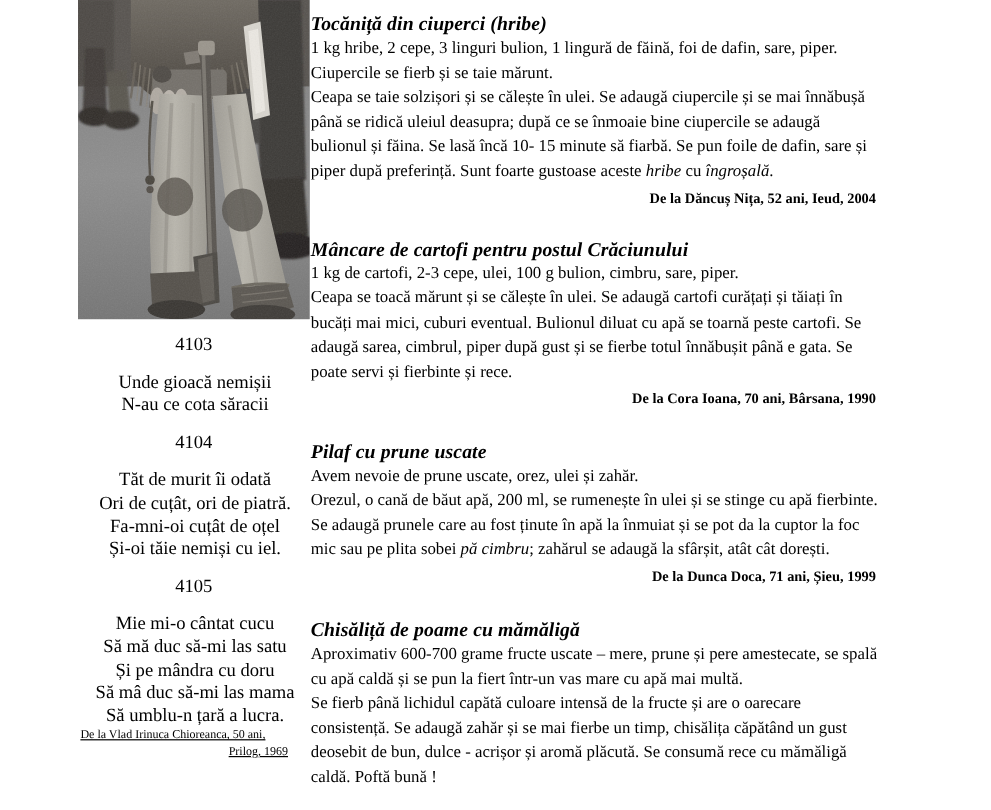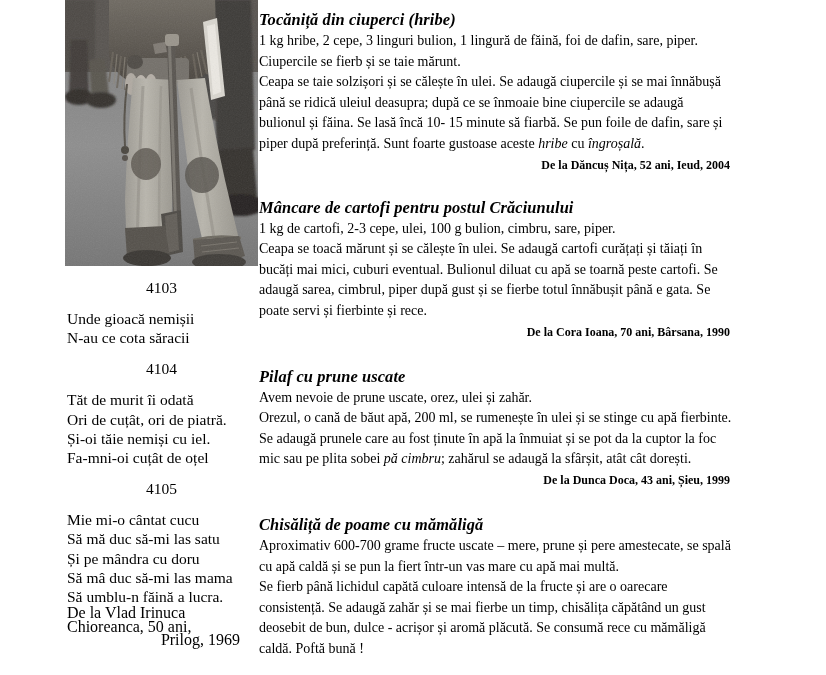--- a/index.html
+++ b/index.html
@@ -49,31 +49,32 @@
     text-align: center;
     font-size: 15.5px;
     line-height: 19px;
     margin-top: 12px;
     margin-bottom: 12px;
   }
 
   .verse {
     font-size: 15.5px;
     line-height: 19.2px;
-    text-align: left;
+    text-align: center;
     padding-left: 2px;
   }
   .verse .line {
     white-space: nowrap;
   }
 
   .left-attrib {
-    font-size: 16px;
+    font-size: 10px;
     line-height: 13.5px;
     padding-left: 2px;
+    text-decoration: underline;
   }
   .left-attrib .l2 {
     text-align: right;
     padding-right: 18px;
   }
 
   
   .right-col {
     position: absolute;
     left: 259px;
@@ -270,31 +271,31 @@
     <div class="song-number">4103</div>
     <div class="verse">
       <div class="line">Unde gioacă nemișii</div>
       <div class="line">N-au ce cota săracii</div>
     </div>
 
     <div class="song-number">4104</div>
     <div class="verse">
       <div class="line">Tăt de murit îi odată</div>
       <div class="line">Ori de cuțât, ori de piatră.</div>
+      <div class="line">Fa-mni-oi cuțât de oțel</div>
       <div class="line">Și-oi tăie nemiși cu iel.</div>
-      <div class="line">Fa-mni-oi cuțât de oțel</div>
     </div>
 
     <div class="song-number">4105</div>
     <div class="verse">
       <div class="line">Mie mi-o cântat cucu</div>
       <div class="line">Să mă duc să-mi las satu</div>
       <div class="line">Și pe mândra cu doru</div>
       <div class="line">Să mâ duc să-mi las mama</div>
-      <div class="line">Să umblu-n făină a lucra.</div>
+      <div class="line">Să umblu-n țară a lucra.</div>
     </div>
 
     <div class="left-attrib">
       <div class="l1">De la Vlad Irinuca Chioreanca, 50 ani,</div>
       <div class="l2">Prilog, 1969</div>
     </div>
   </div>
 
   <div class="right-col">
 
@@ -313,21 +314,21 @@
       <p class="recipe-para">Ceapa se toacă mărunt și se călește în ulei. Se adaugă cartofi curățați și tăiați în bucăți mai mici, cuburi eventual. Bulionul diluat cu apă se toarnă peste cartofi. Se adaugă sarea, cimbrul, piper după gust și se fierbe totul înnăbușit până e gata. Se poate servi și fierbinte și rece.</p>
       <div class="recipe-attrib">De la Cora Ioana, 70 ani, Bârsana, 1990</div>
     </div>
 
     <div class="gap-2"></div>
 
     <div class="recipe">
       <div class="recipe-title">Pilaf cu prune uscate</div>
       <p class="recipe-para">Avem nevoie de prune uscate, orez, ulei și zahăr.</p>
       <p class="recipe-para">Orezul, o cană de băut apă, 200 ml, se rumenește în ulei și se stinge cu apă fierbinte. Se adaugă prunele care au fost ținute în apă la înmuiat și se pot da la cuptor la foc mic sau pe plita sobei <i class="em">pă cimbru</i>; zahărul se adaugă la sfârșit, atât cât dorești.</p>
-      <div class="recipe-attrib">De la Dunca Doca, 43 ani, Șieu, 1999</div>
+      <div class="recipe-attrib">De la Dunca Doca, 71 ani, Șieu, 1999</div>
     </div>
 
     <div class="gap-3"></div>
 
     <div class="recipe">
       <div class="recipe-title">Chisăliță de poame cu mămăligă</div>
       <p class="recipe-para">Aproximativ 600-700 grame fructe uscate – mere, prune și pere amestecate, se spală cu apă caldă și se pun la fiert într-un vas mare cu apă mai multă.</p>
       <p class="recipe-para">Se fierb până lichidul capătă culoare intensă de la fructe și are o oarecare consistență. Se adaugă zahăr și se mai fierbe un timp, chisălița căpătând un gust deosebit de bun, dulce - acrișor și aromă plăcută. Se consumă rece cu mămăligă caldă. Poftă bună !</p>
 
     </div>

